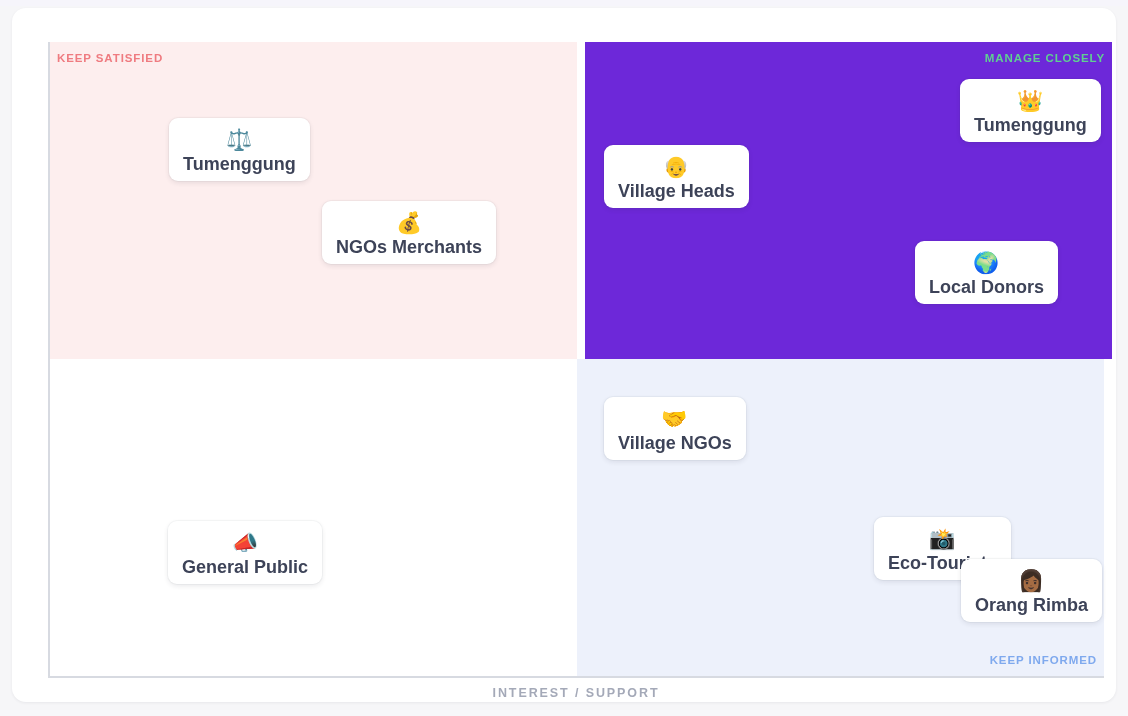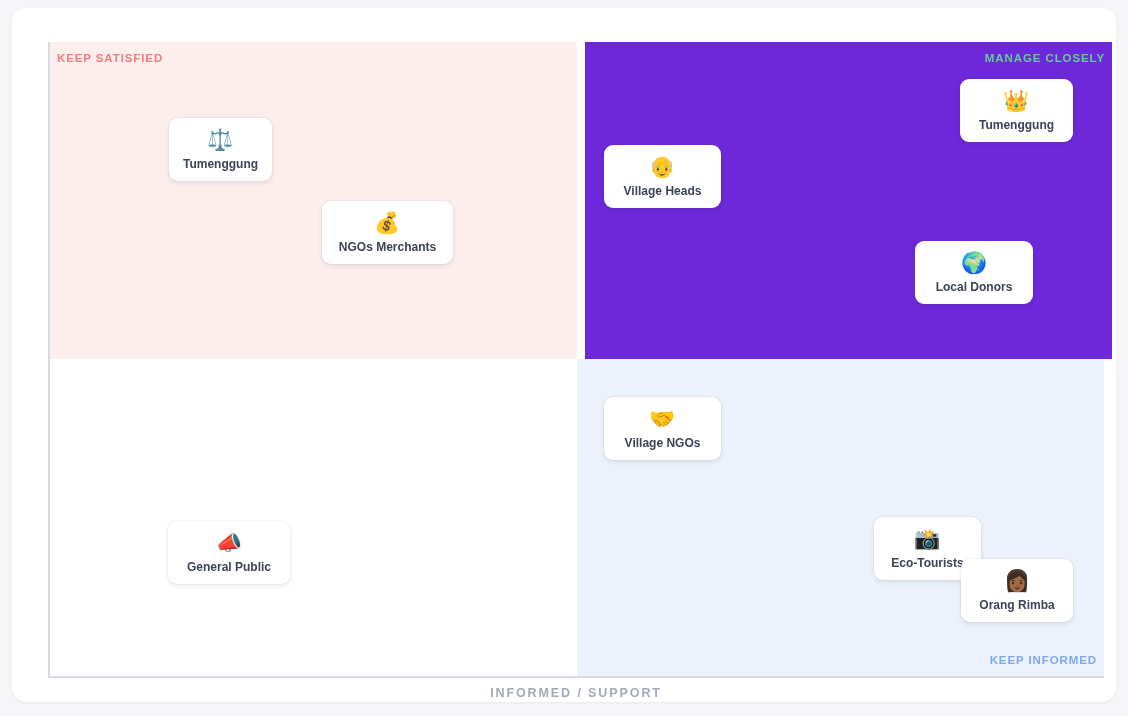--- a/index.html
+++ b/index.html
@@ -96,21 +96,21 @@
   }
 
   .card-icon {
     font-size: 21px;
     line-height: 25px;
     font-family: "DejaVu Sans", sans-serif;
   }
 
   .card-label {
     margin-top: 4px;
-    font-size: 12px;
+    font-size: 18px;
     font-weight: 700;
     color: #3d4358;
     line-height: 15px;
   }
 
   
   .axis-x {
     position: absolute;
     left: 36px;
     top: 678px;
@@ -142,21 +142,21 @@
         <span class="q-label">MANAGE CLOSELY</span>
       </div>
 
 
       <div class="quadrant q-br">
         <span class="q-label">KEEP INFORMED</span>
       </div>
 
     </div>
 
-    <div class="axis-x">INFORMED / SUPPORT</div>
+    <div class="axis-x">INTEREST / SUPPORT</div>
 
   <div class="card" style="left: 157px; top: 110px; min-width: 99px;">
         <span class="card-icon">⚖️</span>
         <span class="card-label">Tumenggung</span>
       </div>
       <div class="card" style="left: 310px; top: 193px; min-width: 131px;">
         <span class="card-icon">💰</span>
         <span class="card-label">NGOs Merchants</span>
       </div>
       <div class="card" style="left: 592px; top: 137px; min-width: 117px;">

